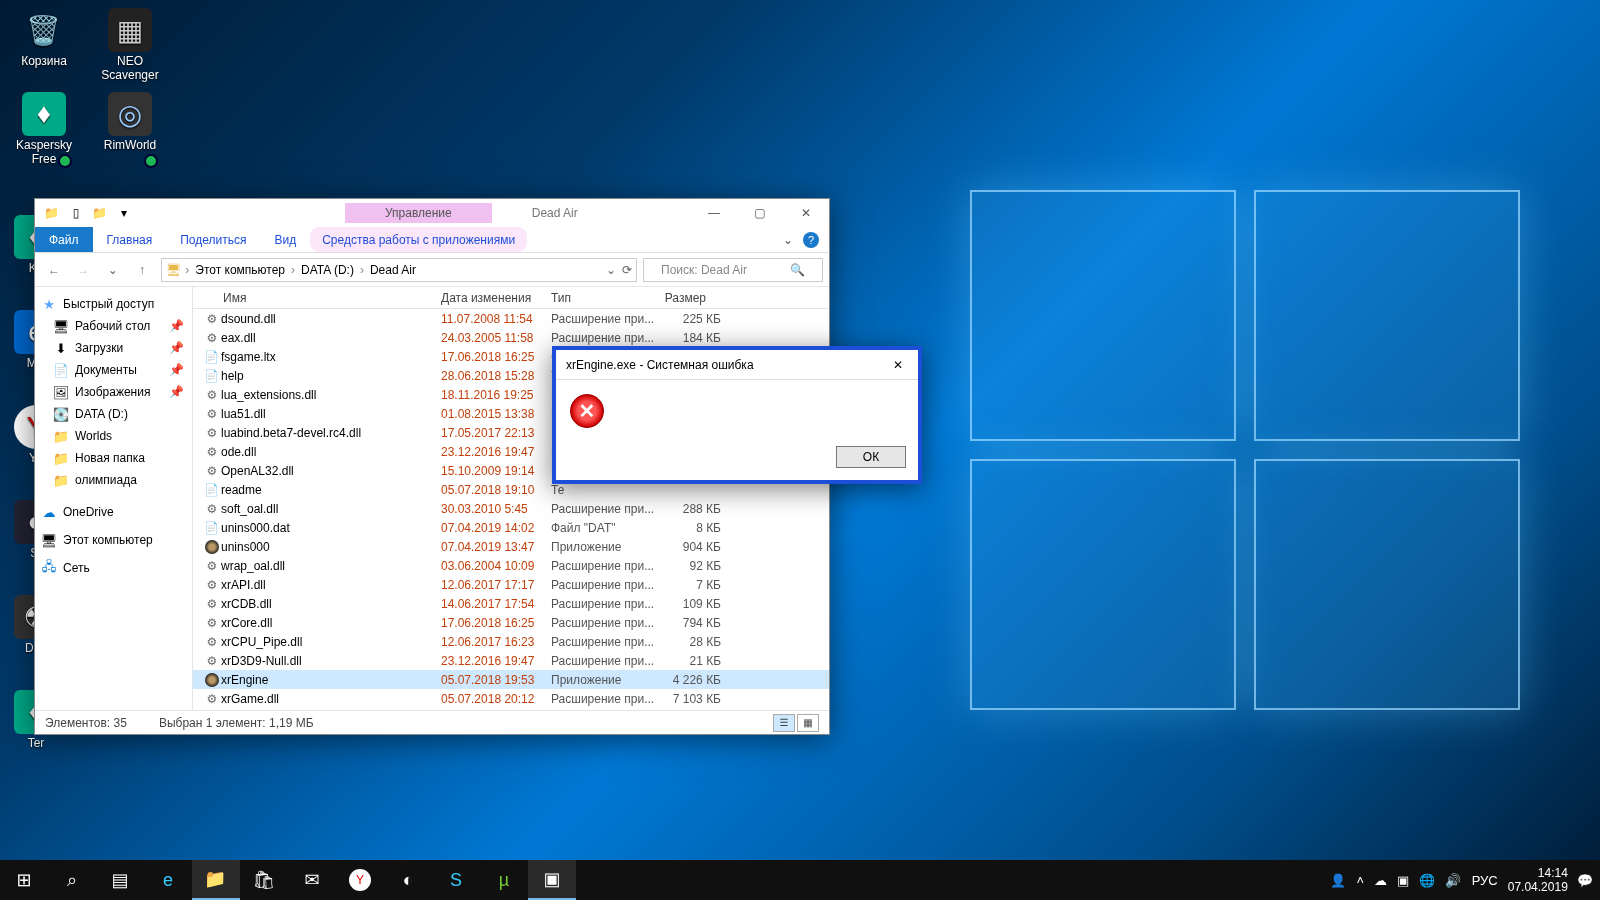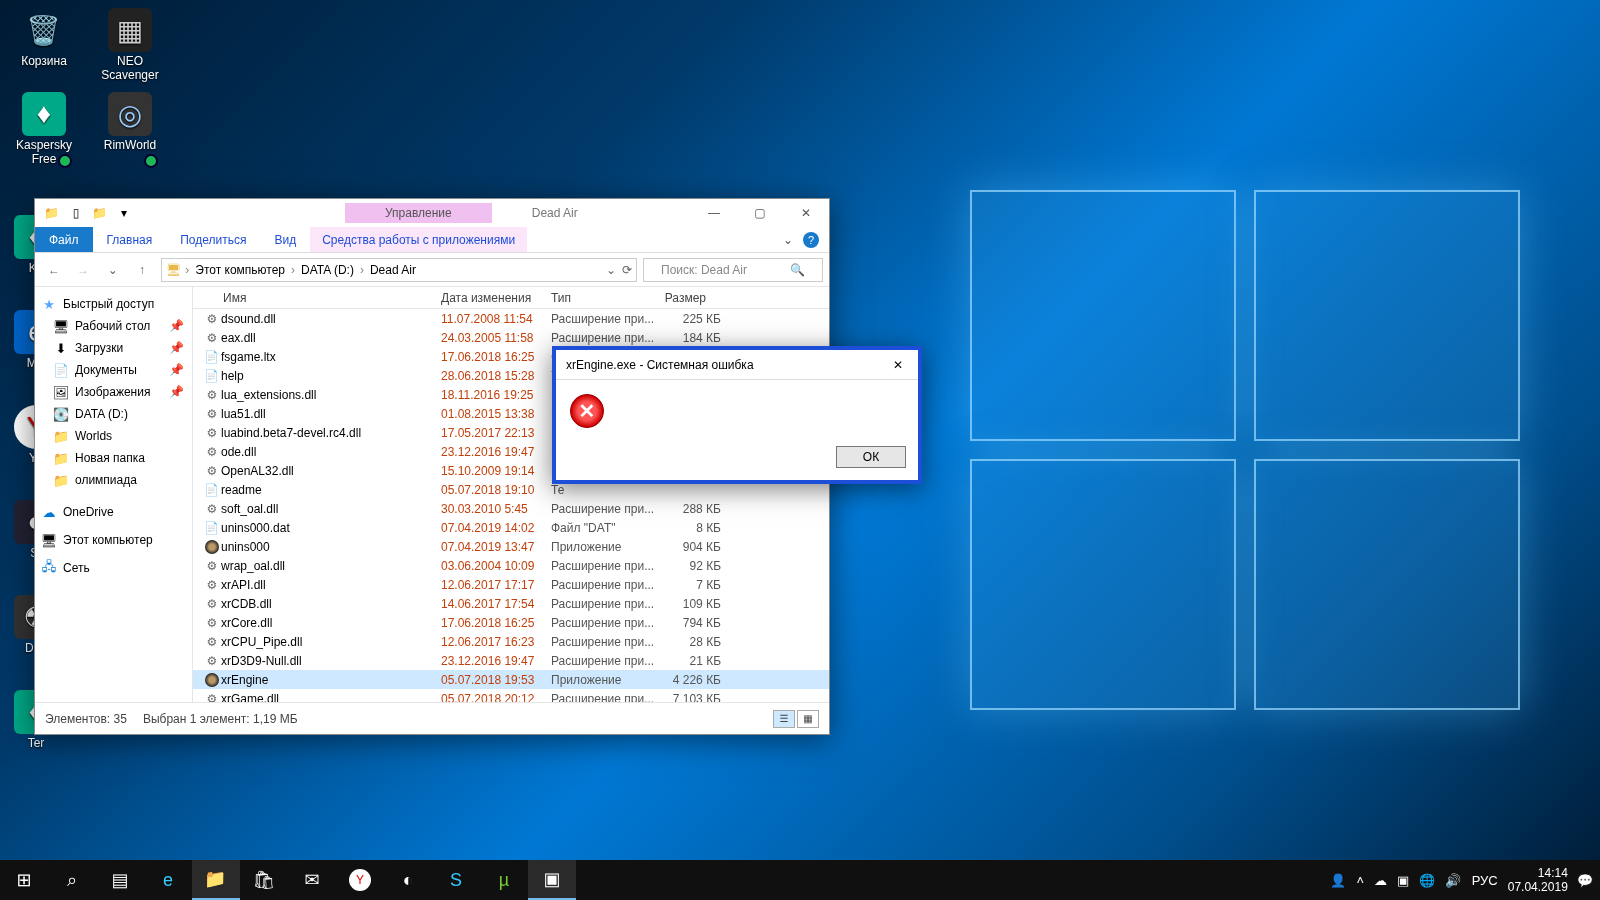--- a/index.html
+++ b/index.html
@@ -19,21 +19,21 @@
 .fe-titlebar{height:28px;background:#fff;display:flex;align-items:center;}
 .fe-qat{display:flex;align-items:center;padding-left:6px;gap:2px;}
 .fe-qat span{width:22px;height:22px;display:inline-flex;align-items:center;justify-content:center;}
 .fe-tab-context{margin-left:210px;background:#f0c0f0;color:#555;padding:3px 40px;font-size:12px;}
 .fe-title-txt{margin-left:40px;color:#777;}
 .fe-winbtns{margin-left:auto;display:flex;}
 .fe-winbtns span{width:46px;height:28px;display:flex;align-items:center;justify-content:center;color:#555;cursor:pointer;}
 .fe-ribbon{height:26px;border-bottom:1px solid #ddd;display:flex;align-items:stretch;background:#fff;}
 .fe-ribbon .rtab{padding:0 14px;display:flex;align-items:center;color:#1d4ed8;cursor:pointer;}
 .fe-ribbon .rtab.active{background:#1979ca;color:#fff;}
-.fe-ribbon .ctx{background:#fce6fa;padding:0 12px;}
+.fe-ribbon .ctx{background:#fce6fa;padding:0 12px;border-radius:9px;}
 .fe-ribbon .rright{margin-left:auto;display:flex;align-items:center;gap:10px;padding-right:10px;color:#555;}
 .fe-ribbon .help{width:16px;height:16px;border-radius:50%;background:#1979ca;color:#fff;display:flex;align-items:center;justify-content:center;font-size:11px;}
 .fe-addr{height:34px;display:flex;align-items:center;gap:6px;padding:0 6px;border-bottom:1px solid #e5e5e5;}
 .fe-nav span{width:26px;height:26px;display:inline-flex;align-items:center;justify-content:center;color:#666;cursor:pointer;}
 .fe-path{flex:1;height:24px;border:1px solid #ccc;display:flex;align-items:center;padding:0 4px;gap:4px;background:#fff;}
 .fe-path .seg{padding:0 2px;cursor:pointer;}
 .fe-path .sep{color:#888;}
 .fe-path .end{margin-left:auto;display:flex;gap:6px;color:#666;}
 .fe-sr{width:180px;height:24px;border:1px solid #ccc;display:flex;align-items:center;padding:0 17px;color:#888;justify-content:space-between;}
 .fe-body{flex:1;display:flex;overflow:hidden;}
@@ -48,21 +48,21 @@
 .fe-rows{position:absolute;inset:0;overflow:auto;}
 .fe-rows::-webkit-scrollbar{width:16px;background:#f0f0f0;}
 .fe-rows::-webkit-scrollbar-thumb{background:#c0c0c0;}
 .frow{height:19px;display:flex;align-items:center;cursor:pointer;}
 .frow.sel{background:#cde8ff;}
 .frow .fic{width:18px;display:flex;justify-content:center;}
 .frow .fn{width:220px;white-space:nowrap;overflow:hidden;}
 .frow .fd{width:110px;color:#c2410c;white-space:nowrap;}
 .frow .ft{width:108px;color:#555;white-space:nowrap;overflow:hidden;}
 .frow .fs{width:62px;text-align:right;color:#555;white-space:nowrap;}
-.fe-status{height:32px;border-top:1px solid #e5e5e5;display:flex;align-items:center;padding:0 10px;gap:16px;color:#444;}
+.fe-status{height:24px;border-top:1px solid #e5e5e5;display:flex;align-items:center;padding:0 10px;gap:32px;color:#444;}
 .fe-status .vbtns{margin-left:auto;display:flex;gap:2px;}
 .fe-status .vbtns span{width:22px;height:18px;border:1px solid #aaa;display:inline-flex;align-items:center;justify-content:center;font-size:10px;cursor:pointer;}
 .fe-status .vbtns span.on{background:#cde8ff;}
 .dlg{position:absolute;left:552px;top:346px;width:370px;background:#fff;border:4px solid #1d4ed8;box-shadow:0 5px 25px rgba(0,0,0,.5);}
 .dlg-t{height:30px;background:#fff;display:flex;align-items:center;padding-left:10px;border-bottom:1px solid #ddd;}
 .dlg-t .x{margin-left:auto;width:40px;height:30px;display:flex;align-items:center;justify-content:center;cursor:pointer;}
 .dlg-b{padding:14px 14px 10px;display:flex;gap:12px;}
 .dlg-ic{width:34px;height:34px;border-radius:50%;background:radial-gradient(circle,#f55 40%,#c00 70%);display:flex;align-items:center;justify-content:center;color:#fff;font-weight:bold;font-size:20px;flex-shrink:0;border:1px solid #900;}
 .dlg-msg{font-size:11px;line-height:1.35;}
 .dlg-f{padding:8px 12px 12px;display:flex;justify-content:flex-end;}

